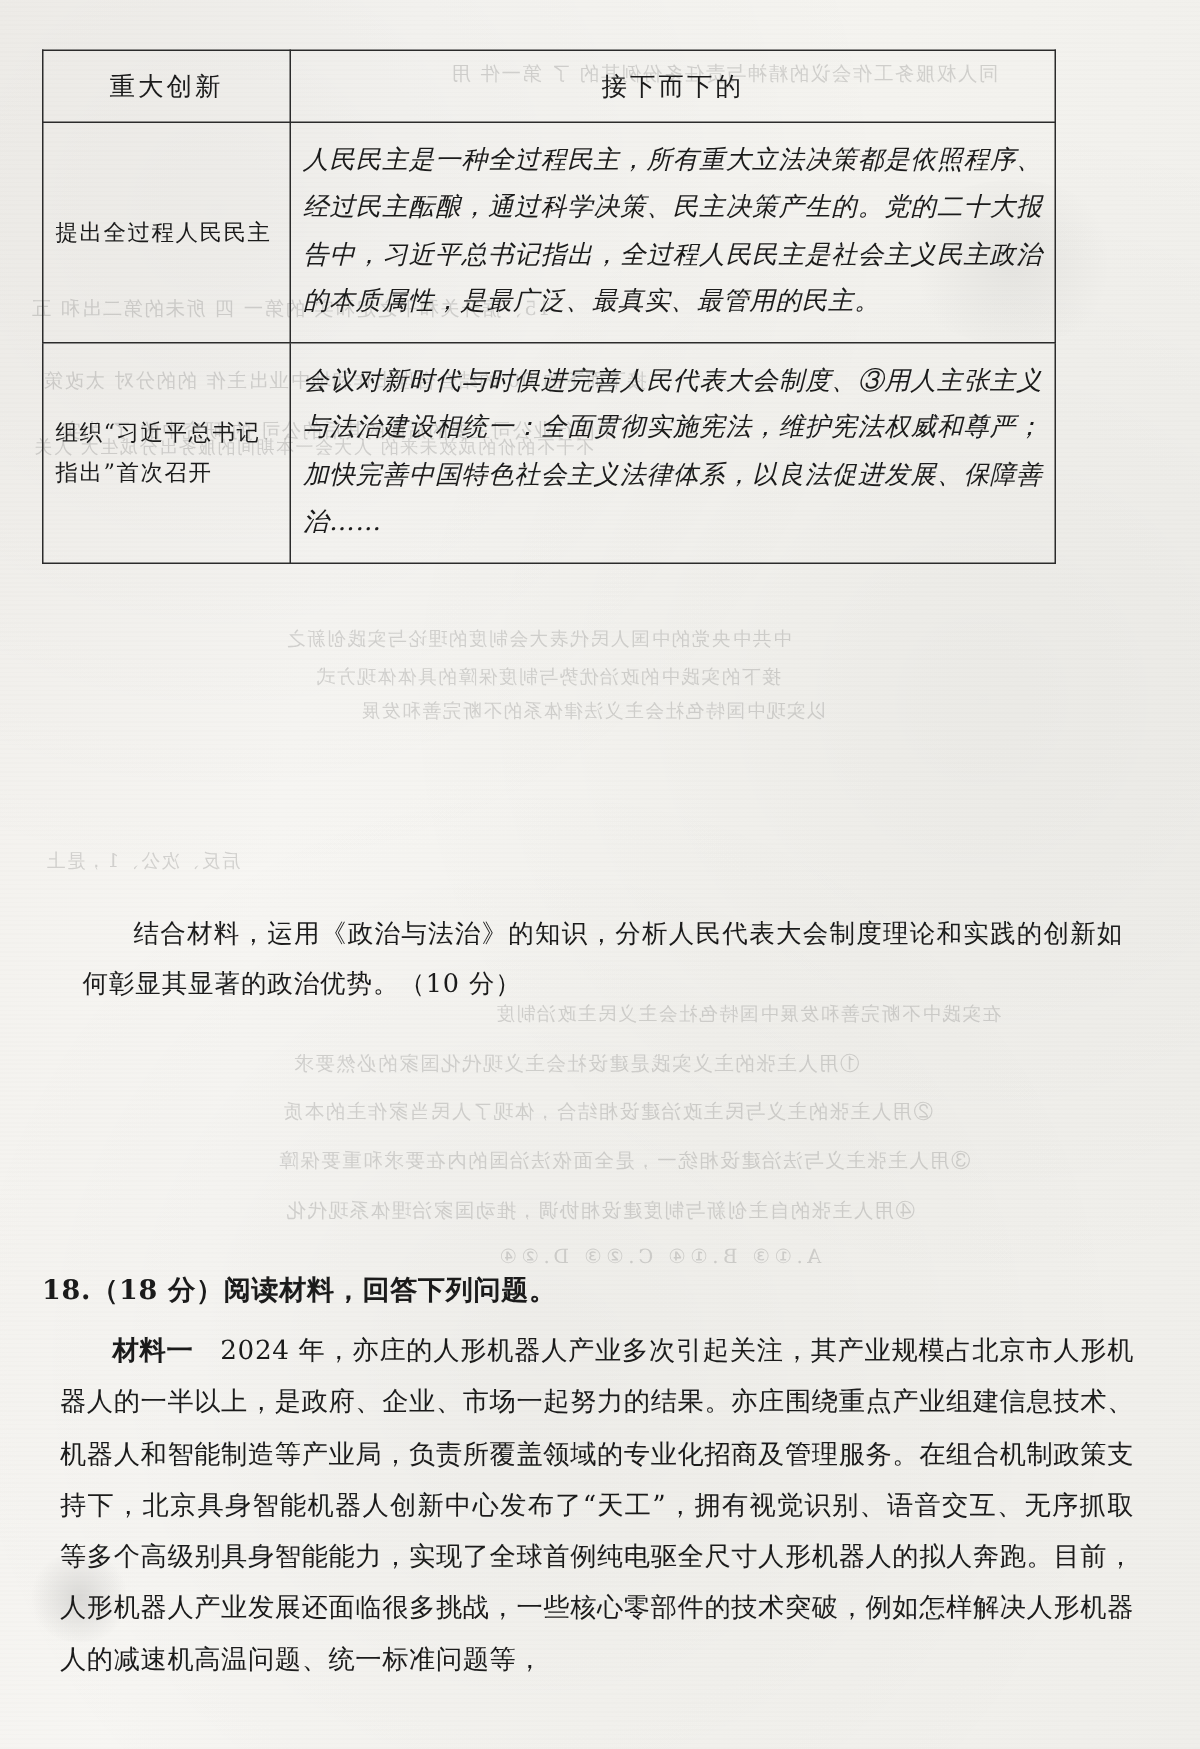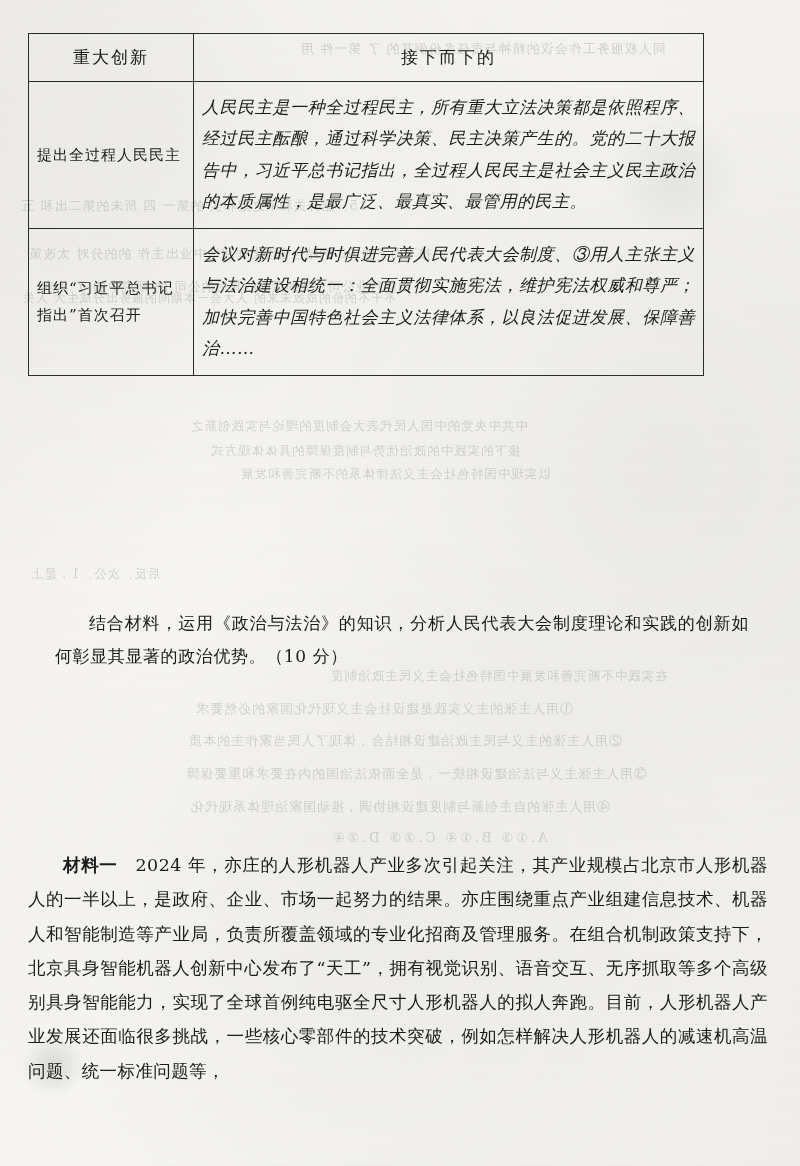--- a/index.html
+++ b/index.html
@@ -125,21 +125,21 @@
     font-weight: bold;
     letter-spacing: 0.5px;
     margin: 0 0 4px 0;
   }
   .q18-body {
     font-size: 17.5px;
     line-height: 1.96;
     letter-spacing: 0.4px;
     text-align: justify;
     text-justify: inter-ideograph;
-    margin: 0;
+    margin: 12px;
     text-indent: 2em;
   }
   .mat-label { font-weight: bold; }
 
   
   .smudge {
     position: absolute;
     border-radius: 50%;
     pointer-events: none;
     z-index: 2;
@@ -196,16 +196,17 @@
         </tr>
       </tbody>
     </table>
   </div>
 
   <div class="q17-tail">
     <p class="para indent2">结合材料，运用《政治与法治》的知识，分析人民代表大会制度理论和实践的创新如何彰显其显著的政治优势。（10 分）</p>
   </div>
 
   <div class="q18">
+    <p class="q18-head">18.（18 分）阅读材料，回答下列问题。</p>
     <p class="q18-body"><span class="mat-label">材料一</span>　<span>2024 年，亦庄的人形机器人产业多次引起关注，其产业规模占北京市人形机器人的一半以上，是政府、企业、市场一起努力的结果。亦庄围绕重点产业组建信息技术、机器人和智能制造等产业局，负责所覆盖领域的专业化招商及管理服务。在组合机制政策支持下，北京具身智能机器人创新中心发布了“天工”，拥有视觉识别、语音交互、无序抓取等多个高级别具身智能能力，实现了全球首例纯电驱全尺寸人形机器人的拟人奔跑。目前，人形机器人产业发展还面临很多挑战，一些核心零部件的技术突破，例如怎样解决人形机器人的减速机高温问题、统一标准问题等，</span></p>
   </div>
 
 </div>
 
 </body></html>

